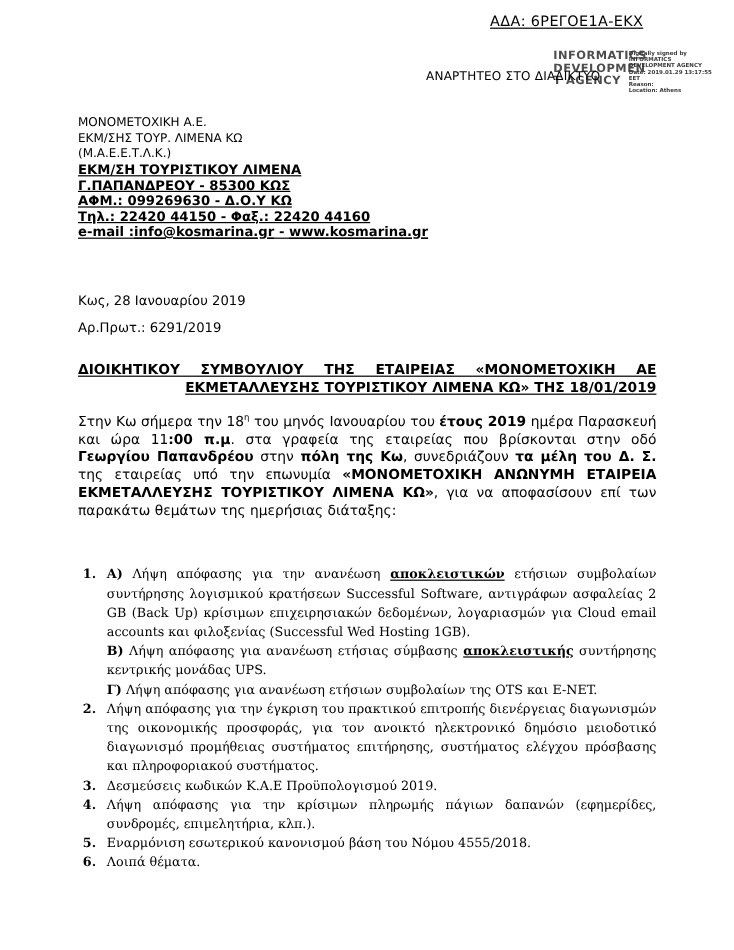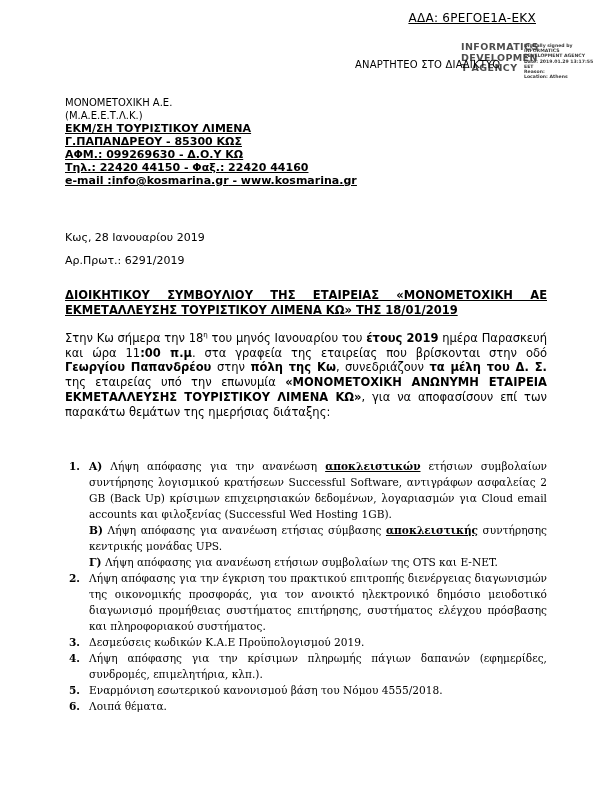--- a/index.html
+++ b/index.html
@@ -43,21 +43,21 @@
   }
   .letterhead{font-size:10px;line-height:13px;}
   .letterhead .lh-bold{font-size:11px;font-weight:bold;text-decoration:underline;}
   .letterhead a{color:#000;}
   .meta{margin-top:13px;font-size:11px;}
   .meta .place-date{margin-bottom:10px;margin-top:44px;}
   .doc-title{
     margin-top:21px;
     font-size:11.5px;font-weight:bold;line-height:14.5px;
   }
-  .doc-title .tline{text-decoration:underline;}
+  .doc-title .tline{text-decoration:underline;text-align:right;}
   .doc-title .tline.just{text-align:justify;text-align-last:justify;}
   .intro{
     margin-top:14px;
     font-size:11.5px;line-height:14.7px;
     text-align:justify;
   }
   .agenda{
     margin-top:39px;
     font-family:"DejaVu Serif","Liberation Serif",serif;
     font-size:10.6px;line-height:16px;
@@ -89,20 +89,21 @@
     <div>EET</div>
     <div>Reason:</div>
     <div>Location: Athens</div>
   </div>
   <div class="publish-note">ΑΝΑΡΤΗΤΕΟ ΣΤΟ ΔΙΑΔΙΚΤΥΟ</div>
 
   <div class="col">
 
     <div class="letterhead">
       <div>ΜΟΝΟΜΕΤΟΧΙΚΗ Α.Ε.</div>
+      <div>ΕΚΜ/ΣΗΣ ΤΟΥΡ. ΛΙΜΕΝΑ ΚΩ</div>
       <div>(Μ.Α.Ε.Ε.Τ.Λ.Κ.)</div>
       <div class="lh-bold">ΕΚΜ/ΣΗ ΤΟΥΡΙΣΤΙΚΟΥ ΛΙΜΕΝΑ</div>
       <div class="lh-bold">Γ.ΠΑΠΑΝΔΡΕΟΥ - 85300 ΚΩΣ</div>
       <div class="lh-bold">ΑΦΜ.: 099269630 - Δ.Ο.Υ ΚΩ</div>
       <div class="lh-bold">Τηλ.: 22420 44150 - Φαξ.: 22420 44160</div>
       <div class="lh-bold">
         <span>e-mail :</span><a class="u" href="#">info@kosmarina.gr</a><span> - </span><a class="u" href="#">www.kosmarina.gr</a>
       </div>
     </div>
 

